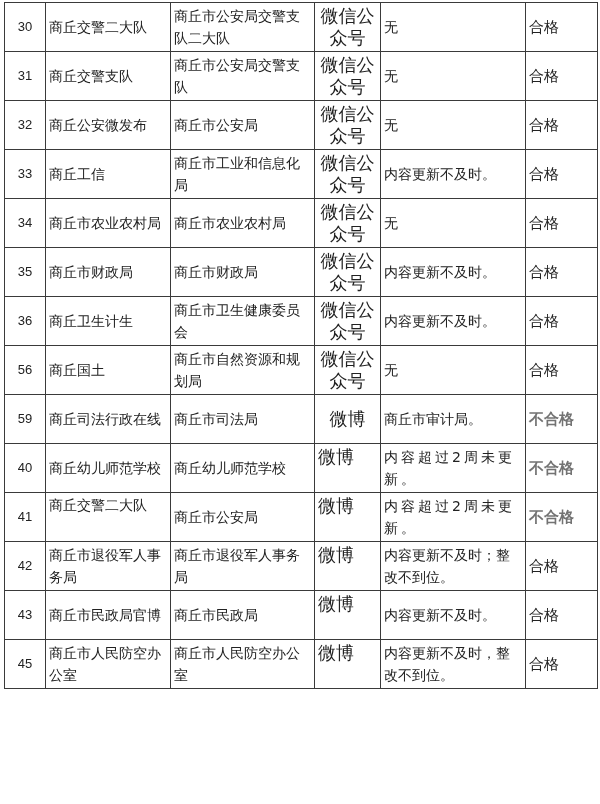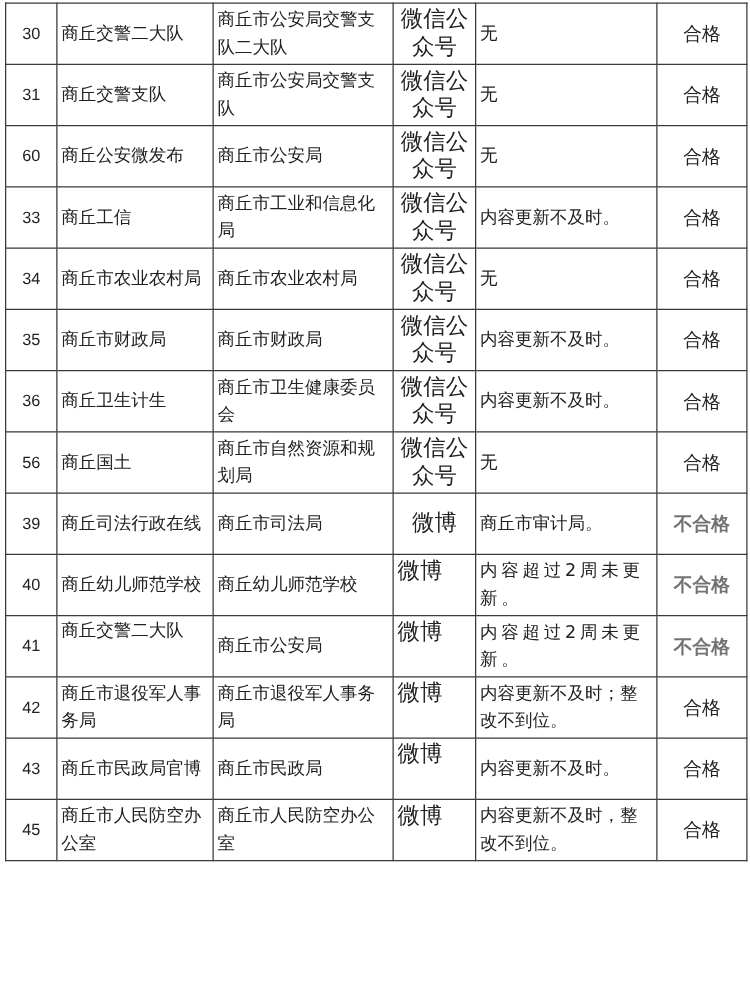--- a/index.html
+++ b/index.html
@@ -17,21 +17,21 @@
       padding: 1px 3px;
       vertical-align: middle;
       line-height: 22px;
       overflow: hidden;
       word-break: break-all;
     }
     tr { height: 49px; margin-left: 31px; }
     td.num { text-align: center; font-family: "Liberation Sans", sans-serif; font-size: 13px; }
     td.type { text-align: center; font-size: 18px; }
     td.type.top { vertical-align: top; text-align: left; padding-top: 2px; }
-    td.result { text-align: center; font-size: 15px; }
+    td.result { text-align: left; font-size: 15px; }
     td.result.fail { color: #737373; font-weight: bold; }
     td.issue { letter-spacing: 0; }
     td.issue.spaced { letter-spacing: 3px; }
   </style>
 </head>
 <body>
 
 <div class="wrap">
   <table>
     <colgroup>
@@ -53,21 +53,21 @@
       </tr>
       <tr>
         <td class="num">31</td>
         <td>商丘交警支队</td>
         <td>商丘市公安局交警支队</td>
         <td class="type">微信公众号</td>
         <td class="issue">无</td>
         <td class="result">合格</td>
       </tr>
       <tr>
-        <td class="num">60</td>
+        <td class="num">32</td>
         <td>商丘公安微发布</td>
         <td>商丘市公安局</td>
         <td class="type">微信公众号</td>
         <td class="issue">无</td>
         <td class="result">合格</td>
       </tr>
       <tr>
         <td class="num">33</td>
         <td>商丘工信</td>
         <td>商丘市工业和信息化局</td>
@@ -101,21 +101,21 @@
       </tr>
       <tr>
         <td class="num">56</td>
         <td>商丘国土</td>
         <td>商丘市自然资源和规划局</td>
         <td class="type">微信公众号</td>
         <td class="issue">无</td>
         <td class="result">合格</td>
       </tr>
       <tr>
-        <td class="num">39</td>
+        <td class="num">59</td>
         <td>商丘司法行政在线</td>
         <td>商丘市司法局</td>
         <td class="type">微博</td>
         <td class="issue">商丘市审计局。</td>
         <td class="result fail">不合格</td>
       </tr>
       <tr>
         <td class="num">40</td>
         <td>商丘幼儿师范学校</td>
         <td>商丘幼儿师范学校</td>

